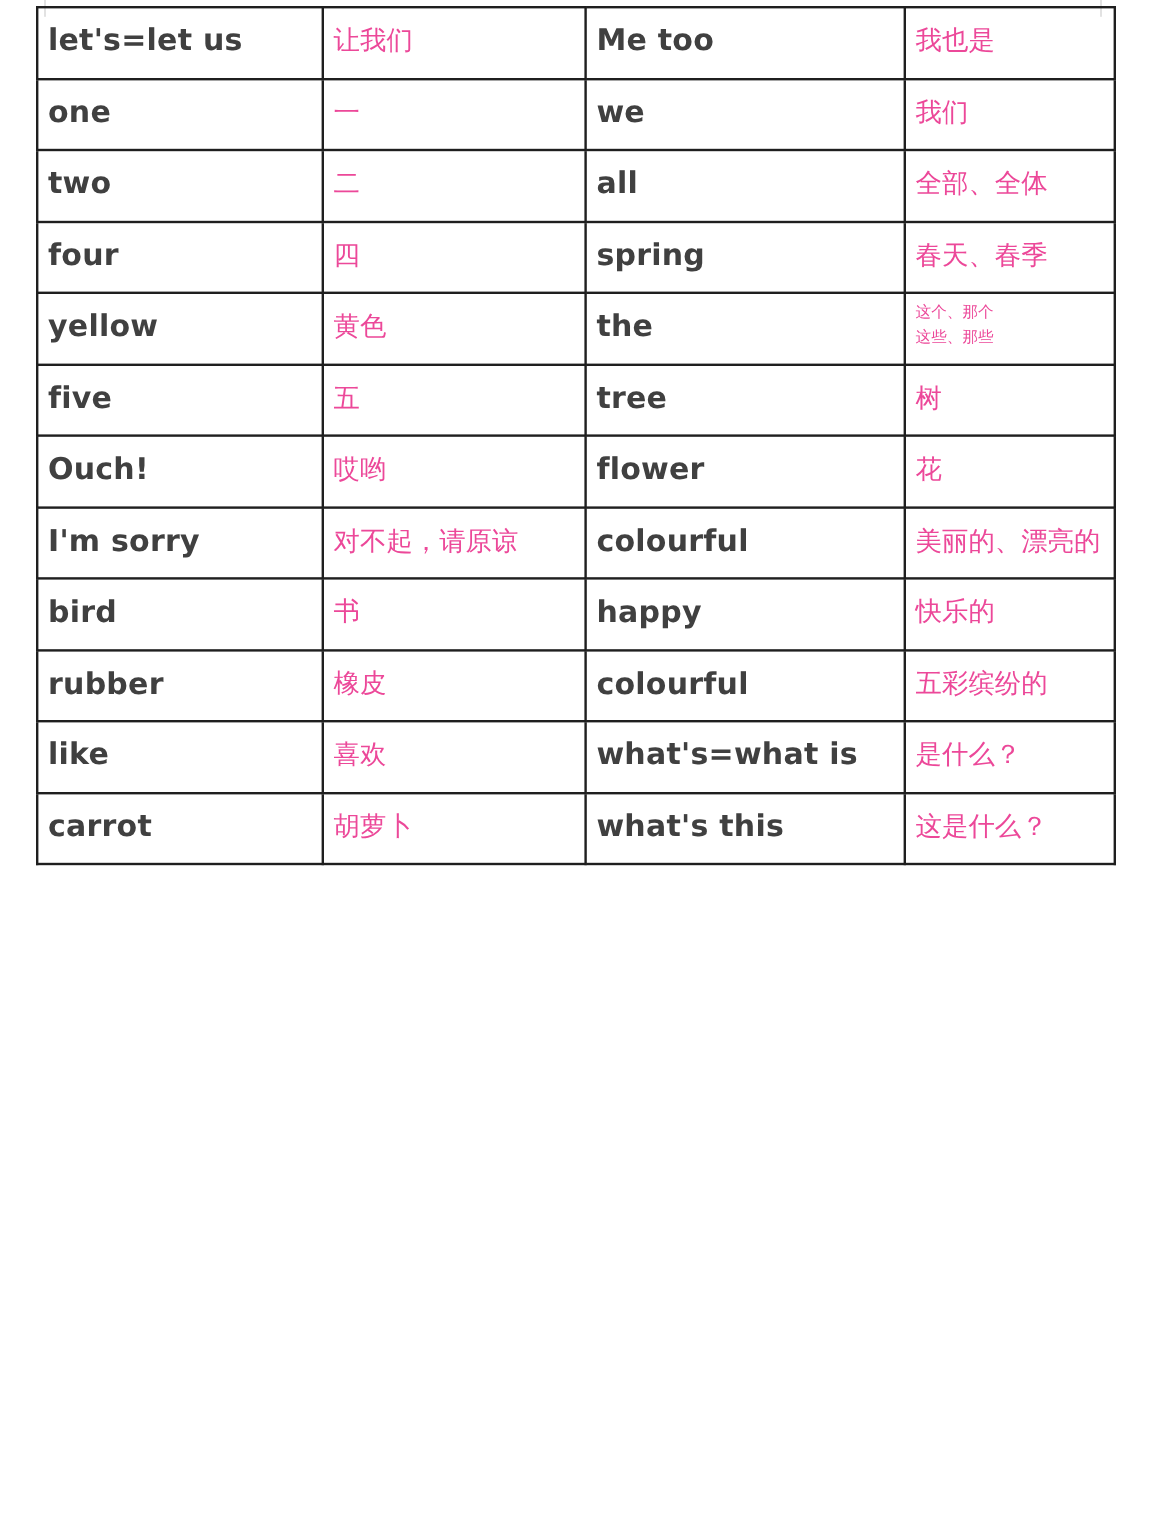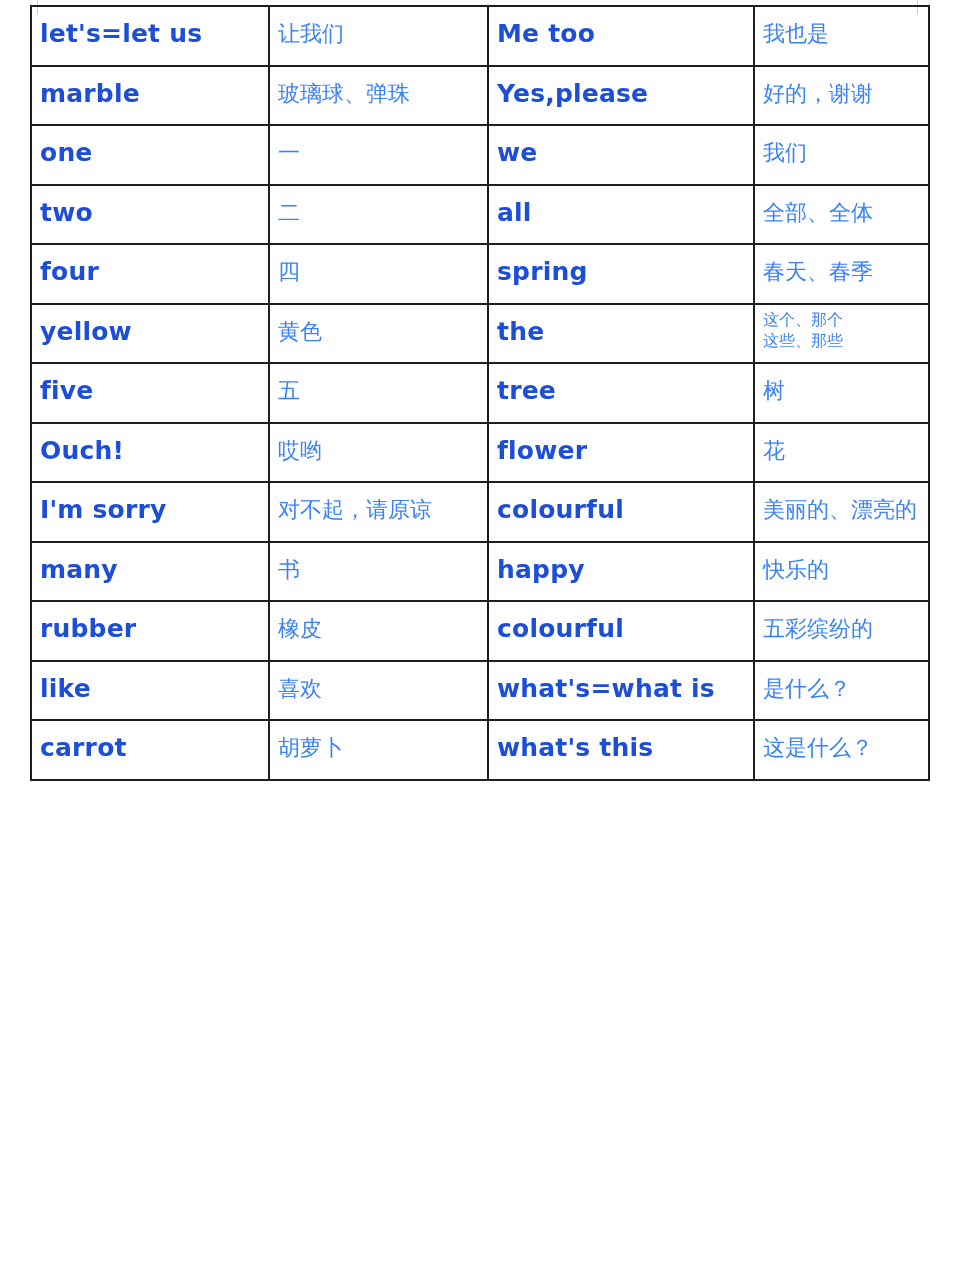--- a/index.html
+++ b/index.html
@@ -45,30 +45,30 @@
       box-sizing: border-box;
       overflow: hidden;
       white-space: nowrap;
     }
     .en {
       font-family: "DejaVu Sans", sans-serif;
       font-weight: bold;
       font-size: 25px;
       letter-spacing: 0.2px;
       padding-top: 12px !important;
-      color: #1d4ed8;
+      color: #404040;
     }
     .zh {
       font-family: Liberation Serif, serif;
       font-size: 22px;
       padding-top: 12px !important;
-      color: #3b82f6;
+      color: #ec4899;
     }
     .zh.two-line {
-      font-size: 16px;
+      font-size: 13px;
       line-height: 21px;
       padding-top: 4px !important;
       white-space: pre-line;
     }
     .en .txt, .zh .txt { display: inline-block; }
   </style>
 </head>
 <body>
 
 <div class="page-mark left"></div>
@@ -80,26 +80,20 @@
       <col class="c-zh1">
       <col class="c-en2">
       <col class="c-zh2">
   </colgroup>
   <tbody id="vocab-body">
     <tr>
       <td class="en"><span class="txt">let's=let us</span></td>
       <td class="zh"><span class="txt">让我们</span></td>
       <td class="en"><span class="txt">Me too</span></td>
       <td class="zh"><span class="txt">我也是</span></td>
-    </tr>
-    <tr>
-      <td class="en"><span class="txt">marble</span></td>
-      <td class="zh"><span class="txt">玻璃球、弹珠</span></td>
-      <td class="en"><span class="txt">Yes,please</span></td>
-      <td class="zh"><span class="txt">好的，谢谢</span></td>
     </tr>
     <tr>
       <td class="en"><span class="txt">one</span></td>
       <td class="zh"><span class="txt">一</span></td>
       <td class="en"><span class="txt">we</span></td>
       <td class="zh"><span class="txt">我们</span></td>
     </tr>
     <tr>
       <td class="en"><span class="txt">two</span></td>
       <td class="zh"><span class="txt">二</span></td>
@@ -131,21 +125,21 @@
       <td class="en"><span class="txt">flower</span></td>
       <td class="zh"><span class="txt">花</span></td>
     </tr>
     <tr>
       <td class="en"><span class="txt">I'm sorry</span></td>
       <td class="zh"><span class="txt">对不起，请原谅</span></td>
       <td class="en"><span class="txt">colourful</span></td>
       <td class="zh"><span class="txt">美丽的、漂亮的</span></td>
     </tr>
     <tr>
-      <td class="en"><span class="txt">many</span></td>
+      <td class="en"><span class="txt">bird</span></td>
       <td class="zh"><span class="txt">书</span></td>
       <td class="en"><span class="txt">happy</span></td>
       <td class="zh"><span class="txt">快乐的</span></td>
     </tr>
     <tr>
       <td class="en"><span class="txt">rubber</span></td>
       <td class="zh"><span class="txt">橡皮</span></td>
       <td class="en"><span class="txt">colourful</span></td>
       <td class="zh"><span class="txt">五彩缤纷的</span></td>
     </tr>

